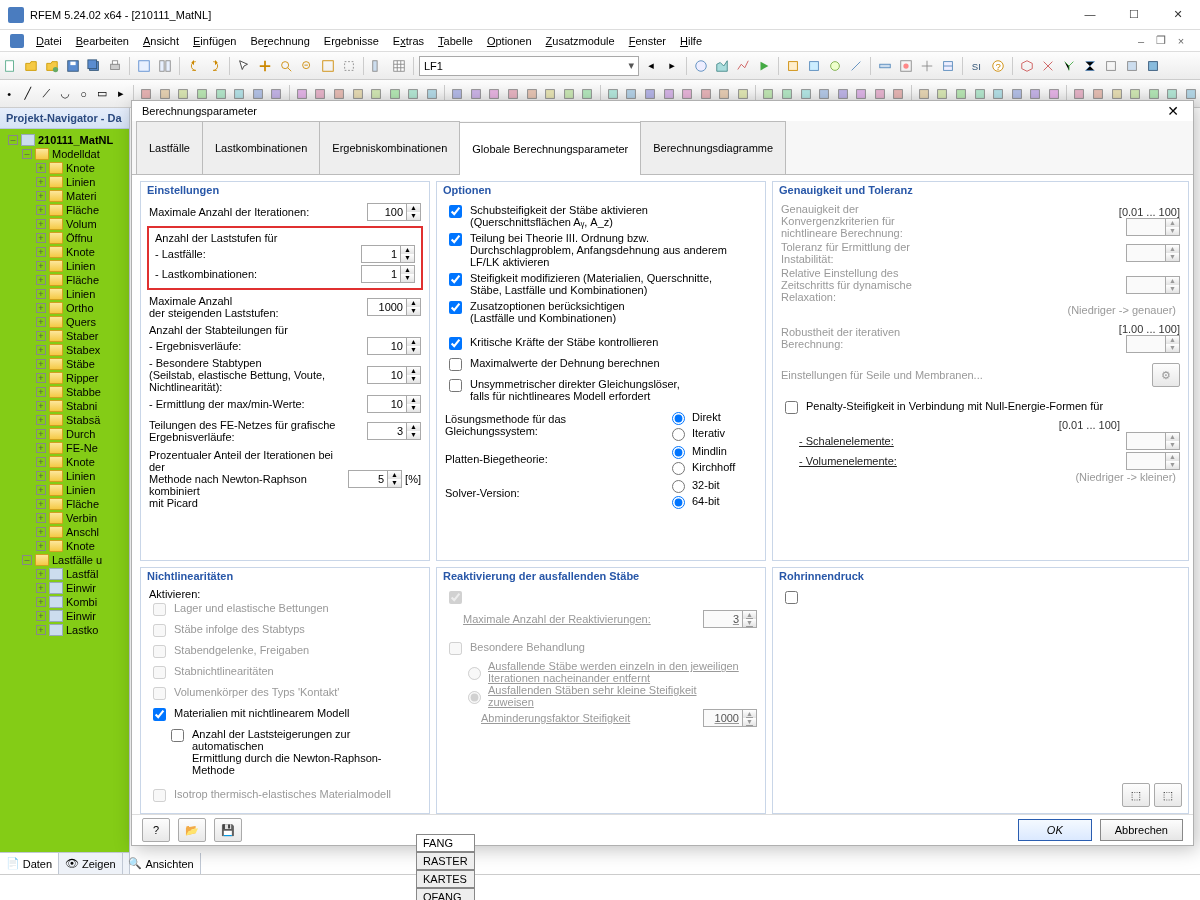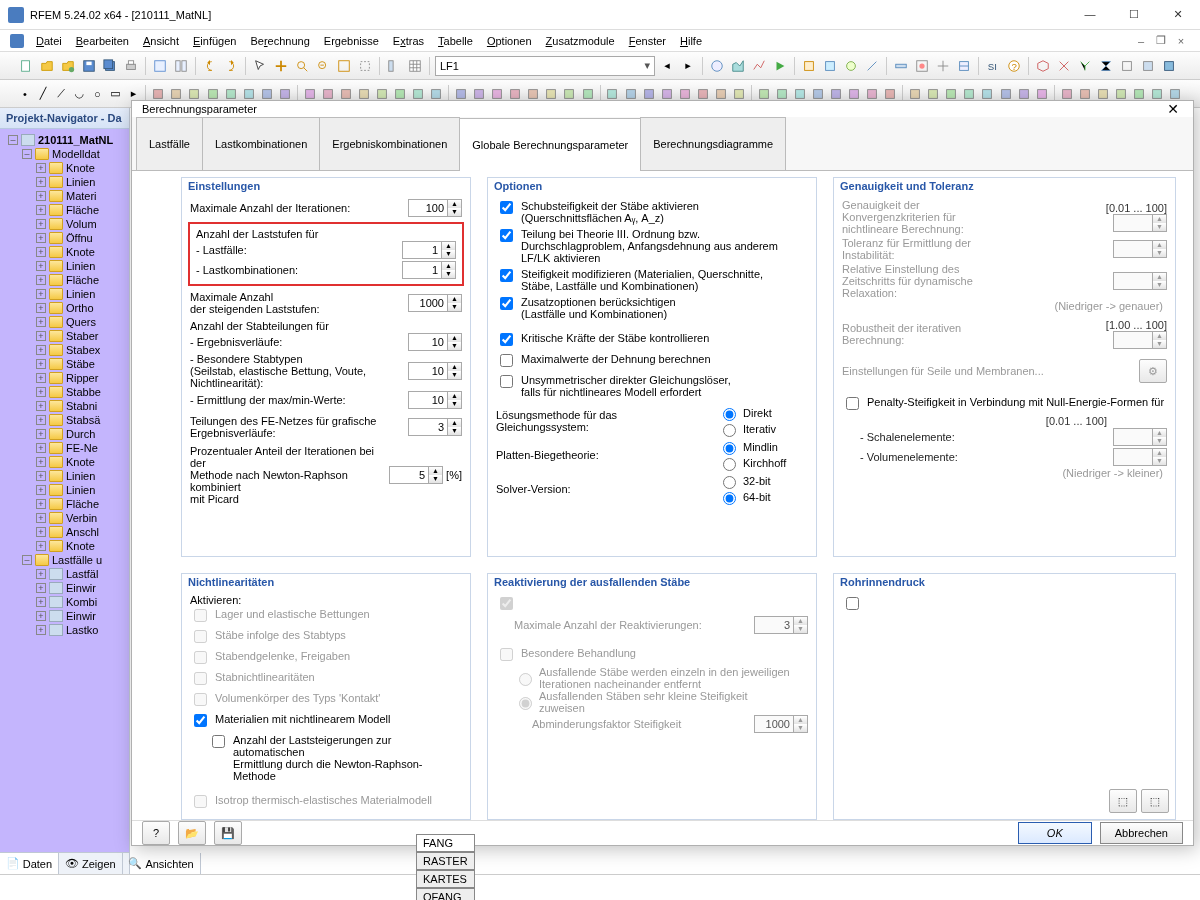--- a/index.html
+++ b/index.html
@@ -8,60 +8,60 @@
 .titlebar .app-icon { width: 16px; height: 16px; background: #4a7cbf; margin-right: 6px; border-radius: 2px; }
 .titlebar .title { flex: 1; }
 .titlebar .winbtns { display: flex; gap: 16px; }
 .titlebar .winbtn { width: 28px; text-align: center; cursor: pointer; color: #333; }
 .menubar { height: 22px; display: flex; align-items: center; padding: 0 10px; gap: 2px; border-bottom: 1px solid #ddd; }
 .menubar .mitem { padding: 2px 6px; cursor: pointer; }
 .menubar .mitem u { text-decoration: underline; }
 .menubar .spacer { flex: 1; }
 .menubar .mdibtn { width: 18px; text-align: center; color: #666; cursor: pointer; }
 .mdiicon { width: 14px; height: 14px; background: #4a7cbf; margin-right: 4px; border-radius: 2px; }
-.toolbar { height: 28px; border-bottom: 1px solid #ccc; display: flex; align-items: center; padding: 0 17px; gap: 3px; background: linear-gradient(#fdfdfd,#ececec); }
+.toolbar { height: 28px; border-bottom: 1px solid #ccc; display: flex; align-items: center; padding: 0 1px; gap: 3px; background: linear-gradient(#fdfdfd,#ececec); }
 .tbtn { width: 18px; height: 18px; border: 1px solid transparent; border-radius: 2px; display: inline-flex; align-items: center; justify-content: center; cursor: pointer; }
 .tbtn svg { width: 14px; height: 14px; }
 .tsep { width: 1px; height: 18px; background: #ccc; margin: 0 2px; }
 .combo { height: 20px; border: 1px solid #a9a9a9; background: #fff; padding: 0 4px; display: flex; align-items: center; min-width: 220px; }
 .combo .dd { margin-left: auto; color: #555; }
-.nav-panel { position: absolute; left: 0; top: 108px; width: 130px; bottom: 26px; background: #c4b5fd; border: 1px solid #c0c8d4; border-width: 0 1px 0 0; }
+.nav-panel { position: absolute; left: 0; top: 108px; width: 130px; bottom: 26px; background: #84cc16; border: 1px solid #c0c8d4; border-width: 0 1px 0 0; }
 .nav-title { background: linear-gradient(#e6eefb,#d6e3f6); color: #2b4a80; font-weight: 600; padding: 4px 6px; border-bottom: 1px solid #b8c8e0; font-size: 11px; white-space: nowrap; overflow: hidden; }
 .tree { padding: 4px 2px; height: calc(100% - 60px); overflow: hidden; }
 .tnode { white-space: nowrap; padding: 1px 0 1px 0; display: flex; align-items: center; gap: 3px; }
 .tnode.l1 { padding-left: 6px; }
 .tnode.l2 { padding-left: 20px; }
 .tnode.l3 { padding-left: 34px; }
 .fico { width: 14px; height: 12px; background: linear-gradient(#fde79c,#f5c945); border: 1px solid #d0a020; border-radius: 1px; display: inline-block; }
 .pico { width: 14px; height: 12px; background: #cde; border: 1px solid #9ab; display: inline-block; }
 .tico { width: 10px; height: 10px; border: 1px solid #888; display: inline-flex; align-items: center; justify-content: center; font-size: 9px; color: #555; line-height: 1; }
 .nav-tabs { position: absolute; bottom: 0; left: 0; right: 0; height: 22px; display: flex; background: #eef2f8; border-top: 1px solid #c0c8d4; }
 .nav-tab { padding: 3px 6px; border-right: 1px solid #c0c8d4; display: flex; align-items: center; gap: 3px; cursor: pointer; }
 .nav-tab.active { background: #fff; }
 .dialog { position: absolute; left: 131px; top: 100px; right: 6px; height: 746px; background: #fff; border: 1px solid #b0b0b0; box-shadow: 3px 3px 18px rgba(0,0,0,.25); display: flex; flex-direction: column; }
 .dlg-title { height: 28px; display: flex; align-items: center; padding: 0 10px; }
 .dlg-title .dtitle { flex: 1; }
 .dlg-close { width: 20px; text-align: center; cursor: pointer; font-size: 14px; }
 .dlg-tabs { display: flex; border-bottom: 1px solid #bbb; padding-left: 4px; background: #f7f7f7; }
 .dlg-tab { padding: 20px 12px; border: 1px solid #bbb; border-bottom: none; margin-right: -1px; background: #eee; cursor: pointer; }
 .dlg-tab.active { background: #fff; position: relative; top: 1px; }
-.dlg-body { flex: 1; padding: 6px 17px 0 8px; display: grid; grid-template-columns: 290px 330px 1fr; grid-template-rows: 380px 1fr; gap: 16px; margin-left: 41px; }
+.dlg-body { flex: 1; padding: 6px 4px 0 8px; display: grid; grid-template-columns: 290px 330px 1fr; grid-template-rows: 380px 1fr; gap: 6px; }
 .group { border: 1px solid #c9d6e8; position: relative; padding: 20px 8px 6px 8px; }
 .group > .gtitle { position: absolute; top: 2px; left: 6px; color: #2857a8; font-weight: 600; }
 .row { display: flex; align-items: center; padding: 1px 0; }
 .row .lbl { flex: 1; }
 .spin { display: inline-flex; align-items: center; border: 1px solid #a9a9a9; height: 18px; background: #fff; }
 .spin input { width: 38px; border: none; text-align: right; padding: 0 3px; height: 16px; outline: none; }
 .spin .arrows { width: 14px; display: flex; flex-direction: column; border-left: 1px solid #a9a9a9; }
 .spin .arrows span { height: 8px; line-height: 7px; text-align: center; font-size: 7px; background: linear-gradient(#fff,#e3e3e3); cursor: pointer; }
 .hl { border: 2px solid #e03030; padding: 4px 6px; margin: 4px -2px; }
 .chk { display: flex; align-items: flex-start; gap: 5px; padding: 2px 0; }
 .chk input { margin-top: 1px; }
 .chk.disabled { color: #999; }
-.sublbl { padding-left: 18px; color: #222; }
+.sublbl { padding-left: 18px; color: #222; text-decoration: underline; }
 .sublbl.disabled { color: #999; }
 .radio { display: flex; align-items: center; gap: 4px; }
 .dlg-footer { height: 42px; border-top: 1px solid #ddd; display: flex; align-items: center; padding: 0 10px; gap: 8px; }
 .sqbtn { width: 28px; height: 24px; border: 1px solid #aaa; background: linear-gradient(#fdfdfd,#e8e8e8); display: flex; align-items: center; justify-content: center; cursor: pointer; border-radius: 2px; }
 .btn { min-width: 74px; height: 22px; border: 1px solid #888; background: linear-gradient(#fdfdfd,#e6e6e6); cursor: pointer; padding: 0 14px; }
 .btn.primary { border: 1px solid #2a5db0; background: linear-gradient(#f4f9ff,#dbe9ff); font-style: italic; }
 .statusbar { position: absolute; left: 0; right: 0; bottom: 0; height: 26px; background: #fff; border-top: 1px solid #ccc; display: flex; align-items: center; }
 .status-btns { display: flex; margin-left: 416px; flex-direction: column; }
 .status-btn { border: 1px solid #888; height: 18px; padding: 0 6px; display: flex; align-items: center; background: #eee; cursor: pointer; margin-right: -1px;}
 .status-btn.active { background: #fff; }

